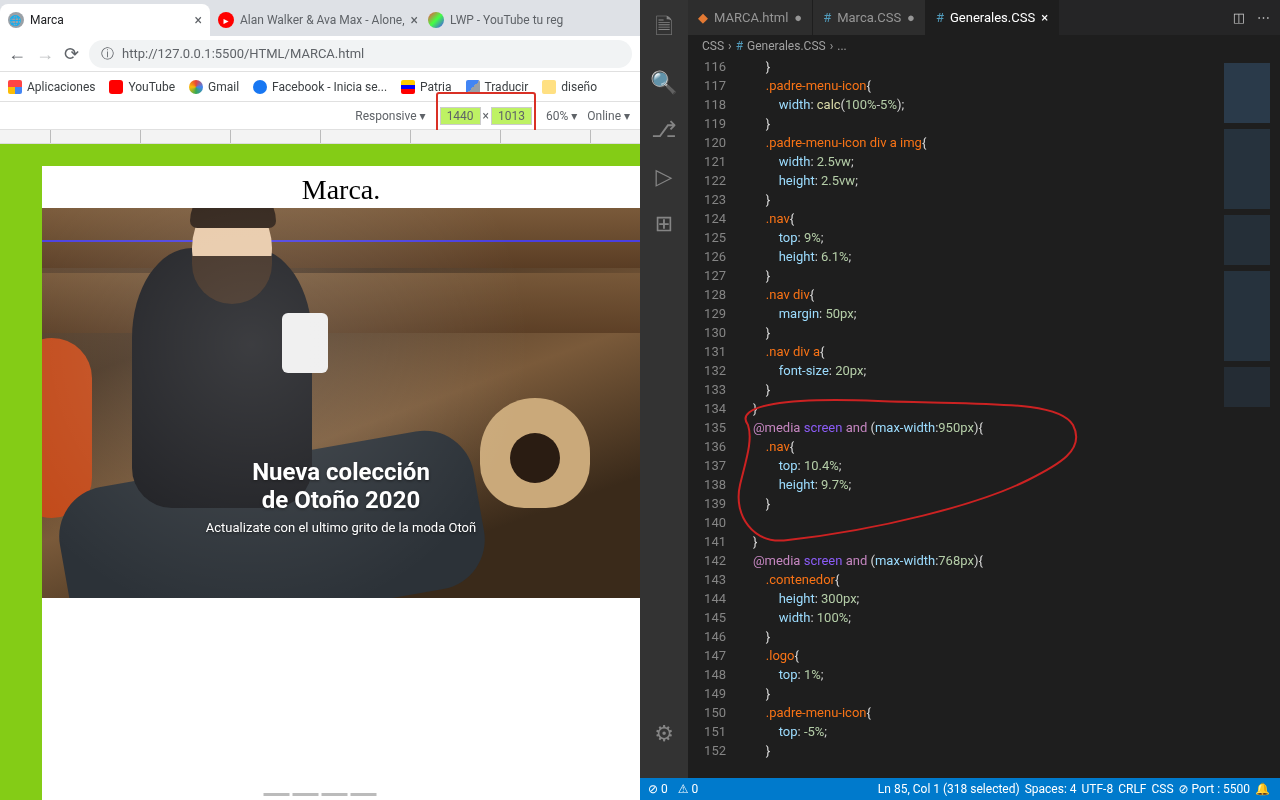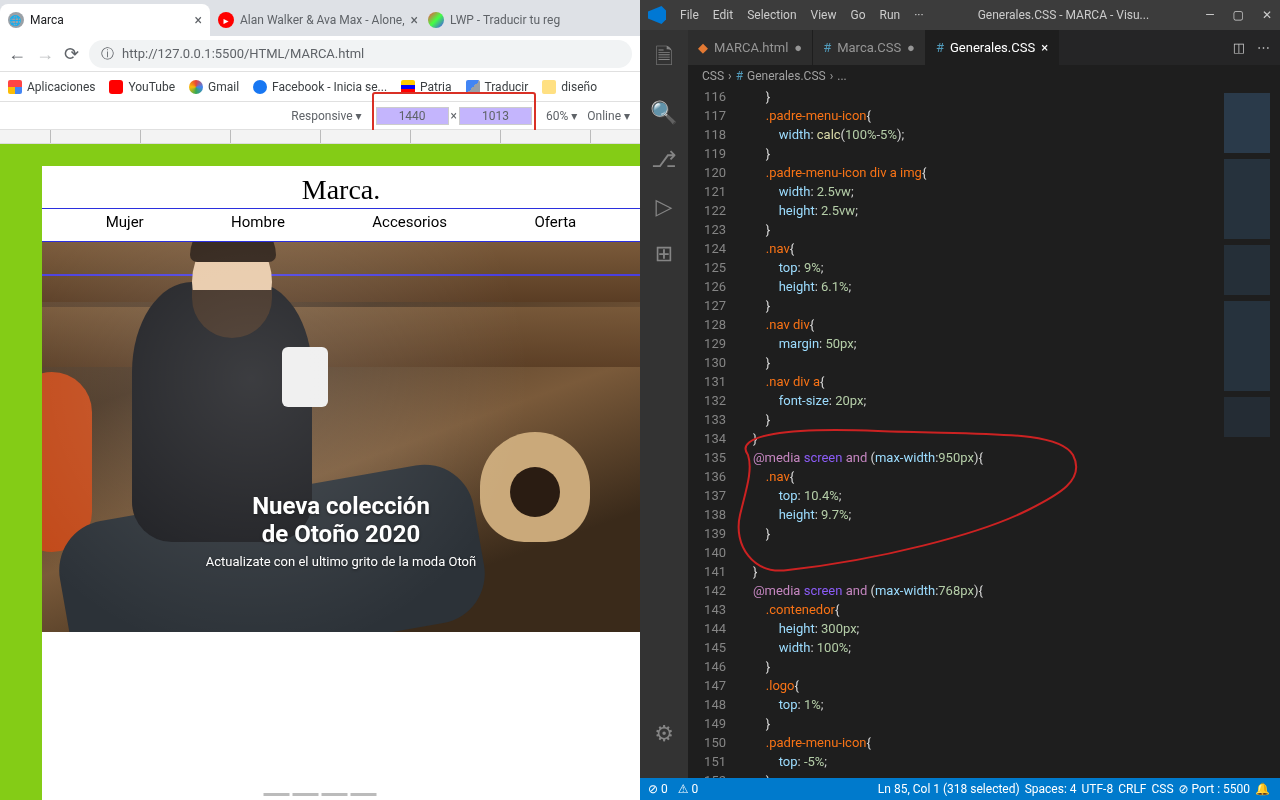--- a/index.html
+++ b/index.html
@@ -15,21 +15,21 @@
 .ctab .fav.multi { background: linear-gradient(135deg,#f44,#4f4,#44f); }
 .ctab .close { margin-left: auto; font-size: 14px; color: #5f6368; flex-shrink: 0; }
 .chrome-toolbar { height: 36px; display: flex; align-items: center; padding: 0 8px; gap: 10px; border-bottom: 1px solid #e0e0e0; }
 .tb-btn { color: #5f6368; font-size: 18px; }
 .url-bar { flex: 1; height: 28px; background: #f1f3f4; border-radius: 14px; display: flex; align-items: center; padding: 0 12px; font-size: 13px; color: #5f6368; gap: 8px; }
 .bookmarks { height: 30px; display: flex; align-items: center; padding: 0 8px; gap: 14px; border-bottom: 1px solid #e0e0e0; font-size: 12px; color: #3c4043; }
 .bookmarks .bm { display: flex; align-items: center; gap: 5px; }
 .bm .bfav { width: 14px; height: 14px; border-radius: 2px; }
 .devbar { height: 28px; background: #fff; display: flex; align-items: center; justify-content: flex-end; padding: 0 10px; gap: 10px; font-size: 12px; color: #5f6368; border-bottom: 1px solid #e0e0e0; }
 .devbar .dim-group { display: flex; align-items: center; border: 2px solid #d93025; border-radius: 3px; padding: 1px 0; }
-.dim-box { border: 1px solid #ccc; padding: 1px 22px; background: #c4b5fd; margin: 12px 2px; }
+.dim-box { border: 1px solid #ccc; padding: 1px 6px; background: #bef264; margin: 12px 2px; }
 .dev-ruler { height: 14px; background: #f3f3f3; border-bottom: 1px solid #ddd; position: relative; }
 .dev-ruler .tick { position: absolute; top: 0; height: 100%; border-left: 1px solid #bbb; }
 
 .page-wrap { flex: 1; background: #84cc16; position: relative; overflow: hidden; }
 .page { position: absolute; left: 42px; right: 0; top: 22px; bottom: 0; background: #fff; }
 .page .brand { text-align: center; font-family: Georgia, serif; font-size: 28px; padding: 8px 0 2px; }
 .page .nav { display: flex; justify-content: space-around; padding: 4px 20px 10px; font-size: 15px; border-top: 1px solid #2b2fde; border-bottom: 1px solid #2b2fde; }
 .hero { position: relative; height: 390px; background: linear-gradient(160deg,#6b5038 0%,#4a3624 30%,#7a5a3a 55%,#3a2a1a 80%); overflow: hidden; }
 .hero::after { content:""; position:absolute; inset:0; background: radial-gradient(circle at 35% 35%, rgba(255,255,255,.15), transparent 60%); }
 .plank { position:absolute; background: linear-gradient(#7a5a3a,#5a3d24); }
@@ -103,21 +103,21 @@
       <span>Marca</span>
       <span class="close">×</span>
     </div>
     <div class="ctab">
       <span class="fav red">▸</span>
       <span>Alan Walker &amp; Ava Max - Alone,</span>
       <span class="close">×</span>
     </div>
     <div class="ctab">
       <span class="fav multi"></span>
-      <span>LWP - Traducir tu reg</span>
+      <span>LWP - YouTube tu reg</span>
     </div>
   </div>
   <div class="chrome-toolbar">
     <span class="tb-btn">←</span>
     <span class="tb-btn" style="opacity:.4">→</span>
     <span class="tb-btn">⟳</span>
     <div class="url-bar">
       <span>ⓘ</span>
       <span>http://127.0.0.1:5500/HTML/MARCA.html</span>
     </div>
@@ -167,26 +167,20 @@
       <div class="tick" style="left:140px"></div>
       <div class="tick" style="left:230px"></div>
       <div class="tick" style="left:320px"></div>
       <div class="tick" style="left:410px"></div>
       <div class="tick" style="left:500px"></div>
       <div class="tick" style="left:590px"></div>
   </div>
   <div class="page-wrap">
     <div class="page">
       <div class="brand">Marca.</div>
-      <div class="nav">
-        <span>Mujer</span>
-        <span>Hombre</span>
-        <span>Accesorios</span>
-        <span>Oferta</span>
-      </div>
       <div class="hero">
         <div class="plank" style="left:0;top:0;width:100%;height:60px"></div>
         <div class="plank" style="left:0;top:65px;width:100%;height:60px;opacity:.9"></div>
         <div class="outline"></div>
         <div class="orange"></div>
         <div class="legs"></div>
         <div class="man"></div>
         <div class="head"></div>
         <div class="hair"></div>
         <div class="beard"></div>
@@ -199,36 +193,20 @@
     <div class="tab-footer">
       <div class="tfx"></div>
         <div class="tfx"></div>
         <div class="tfx"></div>
         <div class="tfx"></div>
     </div>
   </div>
 </div>
 
 <div class="vscode">
-  <div class="titlebar">
-    <div class="vsc-logo"></div>
-    <span class="menu">File</span>
-    <span class="menu">Edit</span>
-    <span class="menu">Selection</span>
-    <span class="menu">View</span>
-    <span class="menu">Go</span>
-    <span class="menu">Run</span>
-    <span class="menu">···</span>
-    <span class="wtitle">Generales.CSS - MARCA - Visu...</span>
-    <div class="winbtns">
-      <span>—</span>
-      <span>▢</span>
-      <span>✕</span>
-    </div>
-  </div>
 
   <div class="vs-body">
     <div class="activity">
       <span class="aicon">🗎</span>
       <span class="aicon">🔍</span>
       <span class="aicon">⎇</span>
       <span class="aicon">▷</span>
       <span class="aicon">⊞</span>
       <span class="aicon gear">⚙</span>
     </div>

